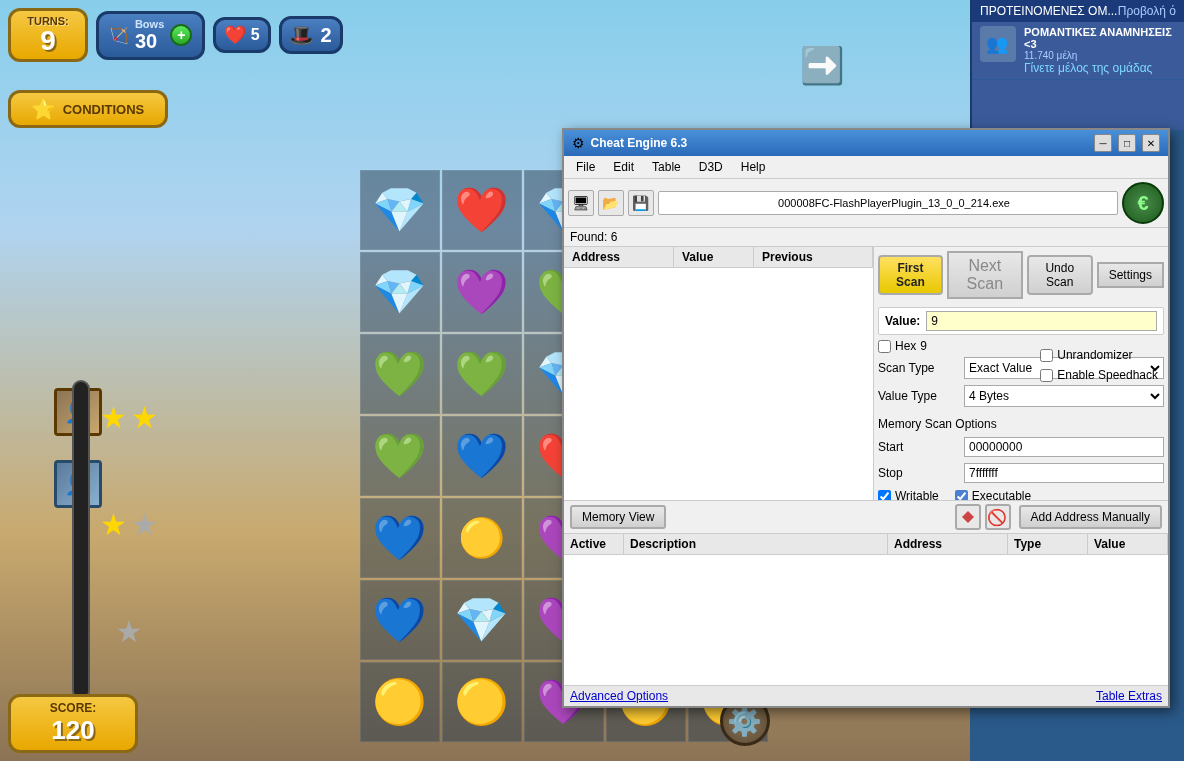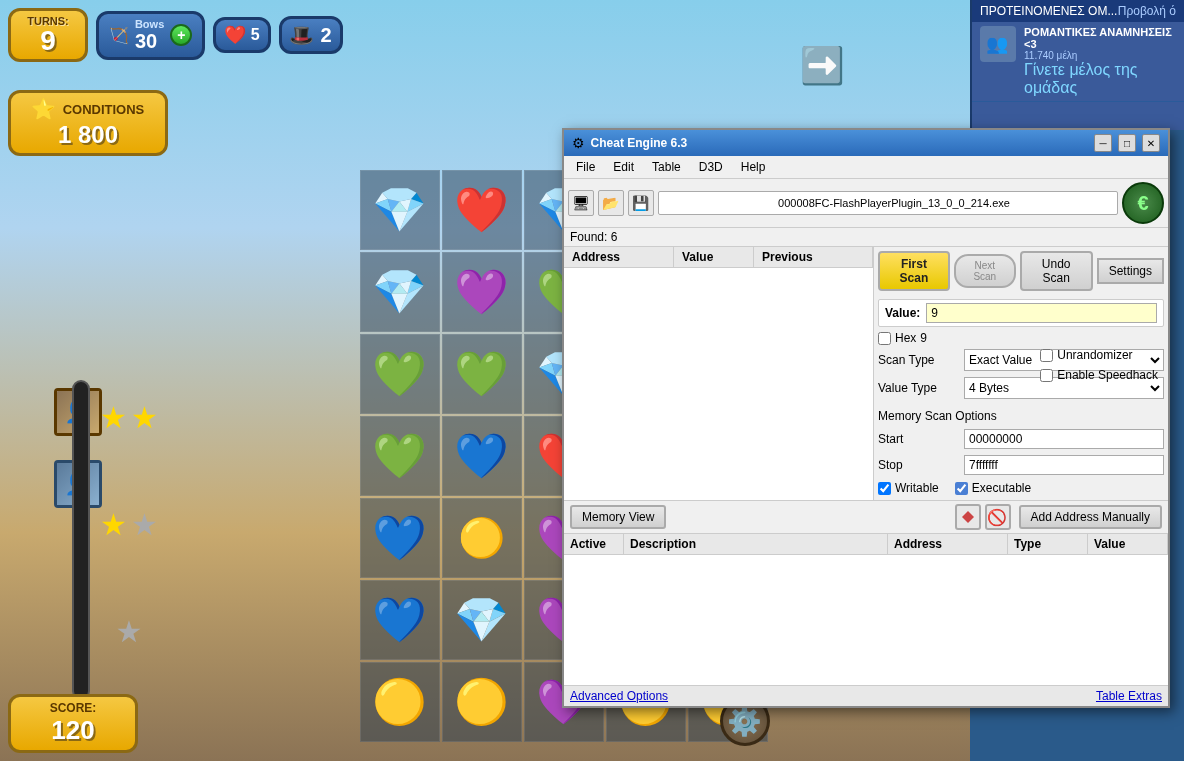--- a/index.html
+++ b/index.html
@@ -364,23 +364,23 @@
       border-radius: 4px;
       padding: 4px 10px;
       font-size: 12px;
       font-weight: bold;
       cursor: pointer;
       color: #222;
     }
     .btn-next-scan {
       background: linear-gradient(180deg, #e8e8e8, #d0d0d0);
       border: 2px solid #aaa;
-      border-radius: 14px;
+      border-radius: 0;
       padding: 4px 10px;
-      font-size: 10px;
+      font-size: 16px;
       cursor: pointer;
       color: #888;
     }
     .btn-undo-scan {
       background: linear-gradient(180deg, #e8e8e8, #d0d0d0);
       border: 2px solid #aaa;
       border-radius: 4px;
       padding: 4px 10px;
       font-size: 12px;
       cursor: pointer;
@@ -595,21 +595,21 @@
     }
     .social-avatar {
       width: 36px; height: 36px;
       background: #5a7aaa;
       border-radius: 4px;
       overflow: hidden;
     }
     .social-info { flex: 1; }
     .social-name { color: #fff; font-size: 11px; font-weight: bold; }
     .social-sub { color: #aaccff; font-size: 10px; }
-    .social-cta { color: #7fd7ff; font-size: 16px; }
+    .social-cta { color: #7fd7ff; font-size: 12px; }
 
     
     .settings-gear {
       position: absolute;
       bottom: 15px;
       right: 200px;
       width: 50px;
       height: 50px;
       background: radial-gradient(circle, #8B7355, #5a4a35);
       border-radius: 50%;
@@ -662,21 +662,20 @@
       <span style="font-size:20px;">🎩</span>
       <span class="bows-value">2</span>
     </div>
   </div>
 
   <div class="conditions-box">
     <div style="display:flex;align-items:center;justify-content:center;">
       <span class="star-icon">⭐</span>
       <span class="conditions-label">CONDITIONS</span>
     </div>
-    <div class="conditions-value">1 800</div>
   </div>
 
   <div class="arrow-btn">➡️</div>
 
   <div class="gem-grid">
     <div class="gem-cell">💎</div>
     <div class="gem-cell">❤️</div>
     <div class="gem-cell">💎</div>
     <div class="gem-cell">💙</div>
     <div class="gem-cell">❤️</div>

